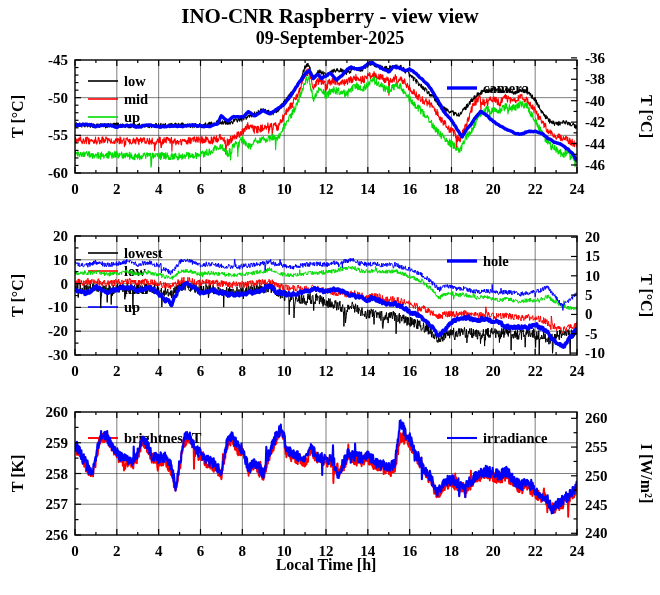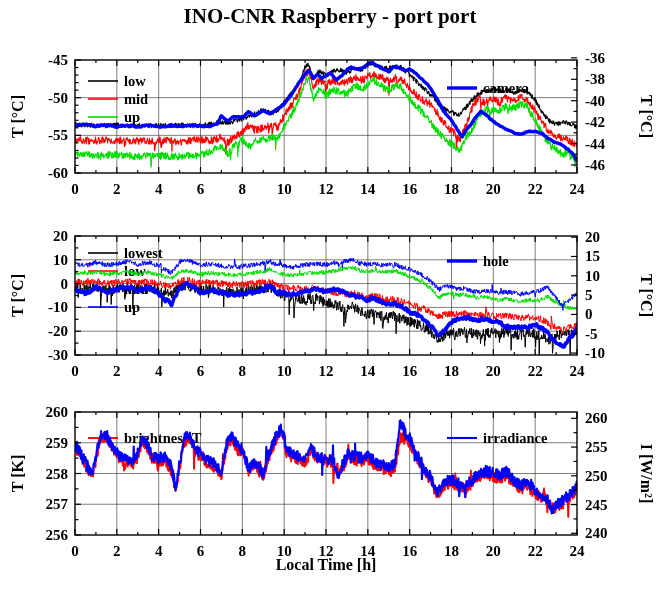--- a/index.html
+++ b/index.html
@@ -8,21 +8,22 @@
   .title{position:absolute;top:4px;left:0;width:660px;text-align:center;
          font-size:21px;font-weight:bold;color:#000;}
   .subtitle{position:absolute;top:28px;left:0;width:660px;text-align:center;
             font-size:18px;font-weight:bold;color:#000;}
   svg{position:absolute;left:0;top:0;}
 </style>
 </head>
 <body>
 
 <div class="figure">
-  <div class="title">INO-CNR Raspberry - port port</div>
+  <div class="title">INO-CNR Raspberry - view view</div>
+  <div class="subtitle">09-September-2025</div>
   <svg id="chart" width="660" height="595" viewBox="0 0 660 595">
       <g>
         <clipPath id="clip0">
           <rect x="75" y="60" width="502" height="113"></rect>
         </clipPath>
         <g stroke="#000" stroke-width="0.6" opacity="0.85">
           <line x1="116.83333333333333" y1="60" x2="116.83333333333333" y2="173"></line>
           <line x1="158.66666666666666" y1="60" x2="158.66666666666666" y2="173"></line>
           <line x1="200.5" y1="60" x2="200.5" y2="173"></line>
           <line x1="242.33333333333331" y1="60" x2="242.33333333333331" y2="173"></line>

